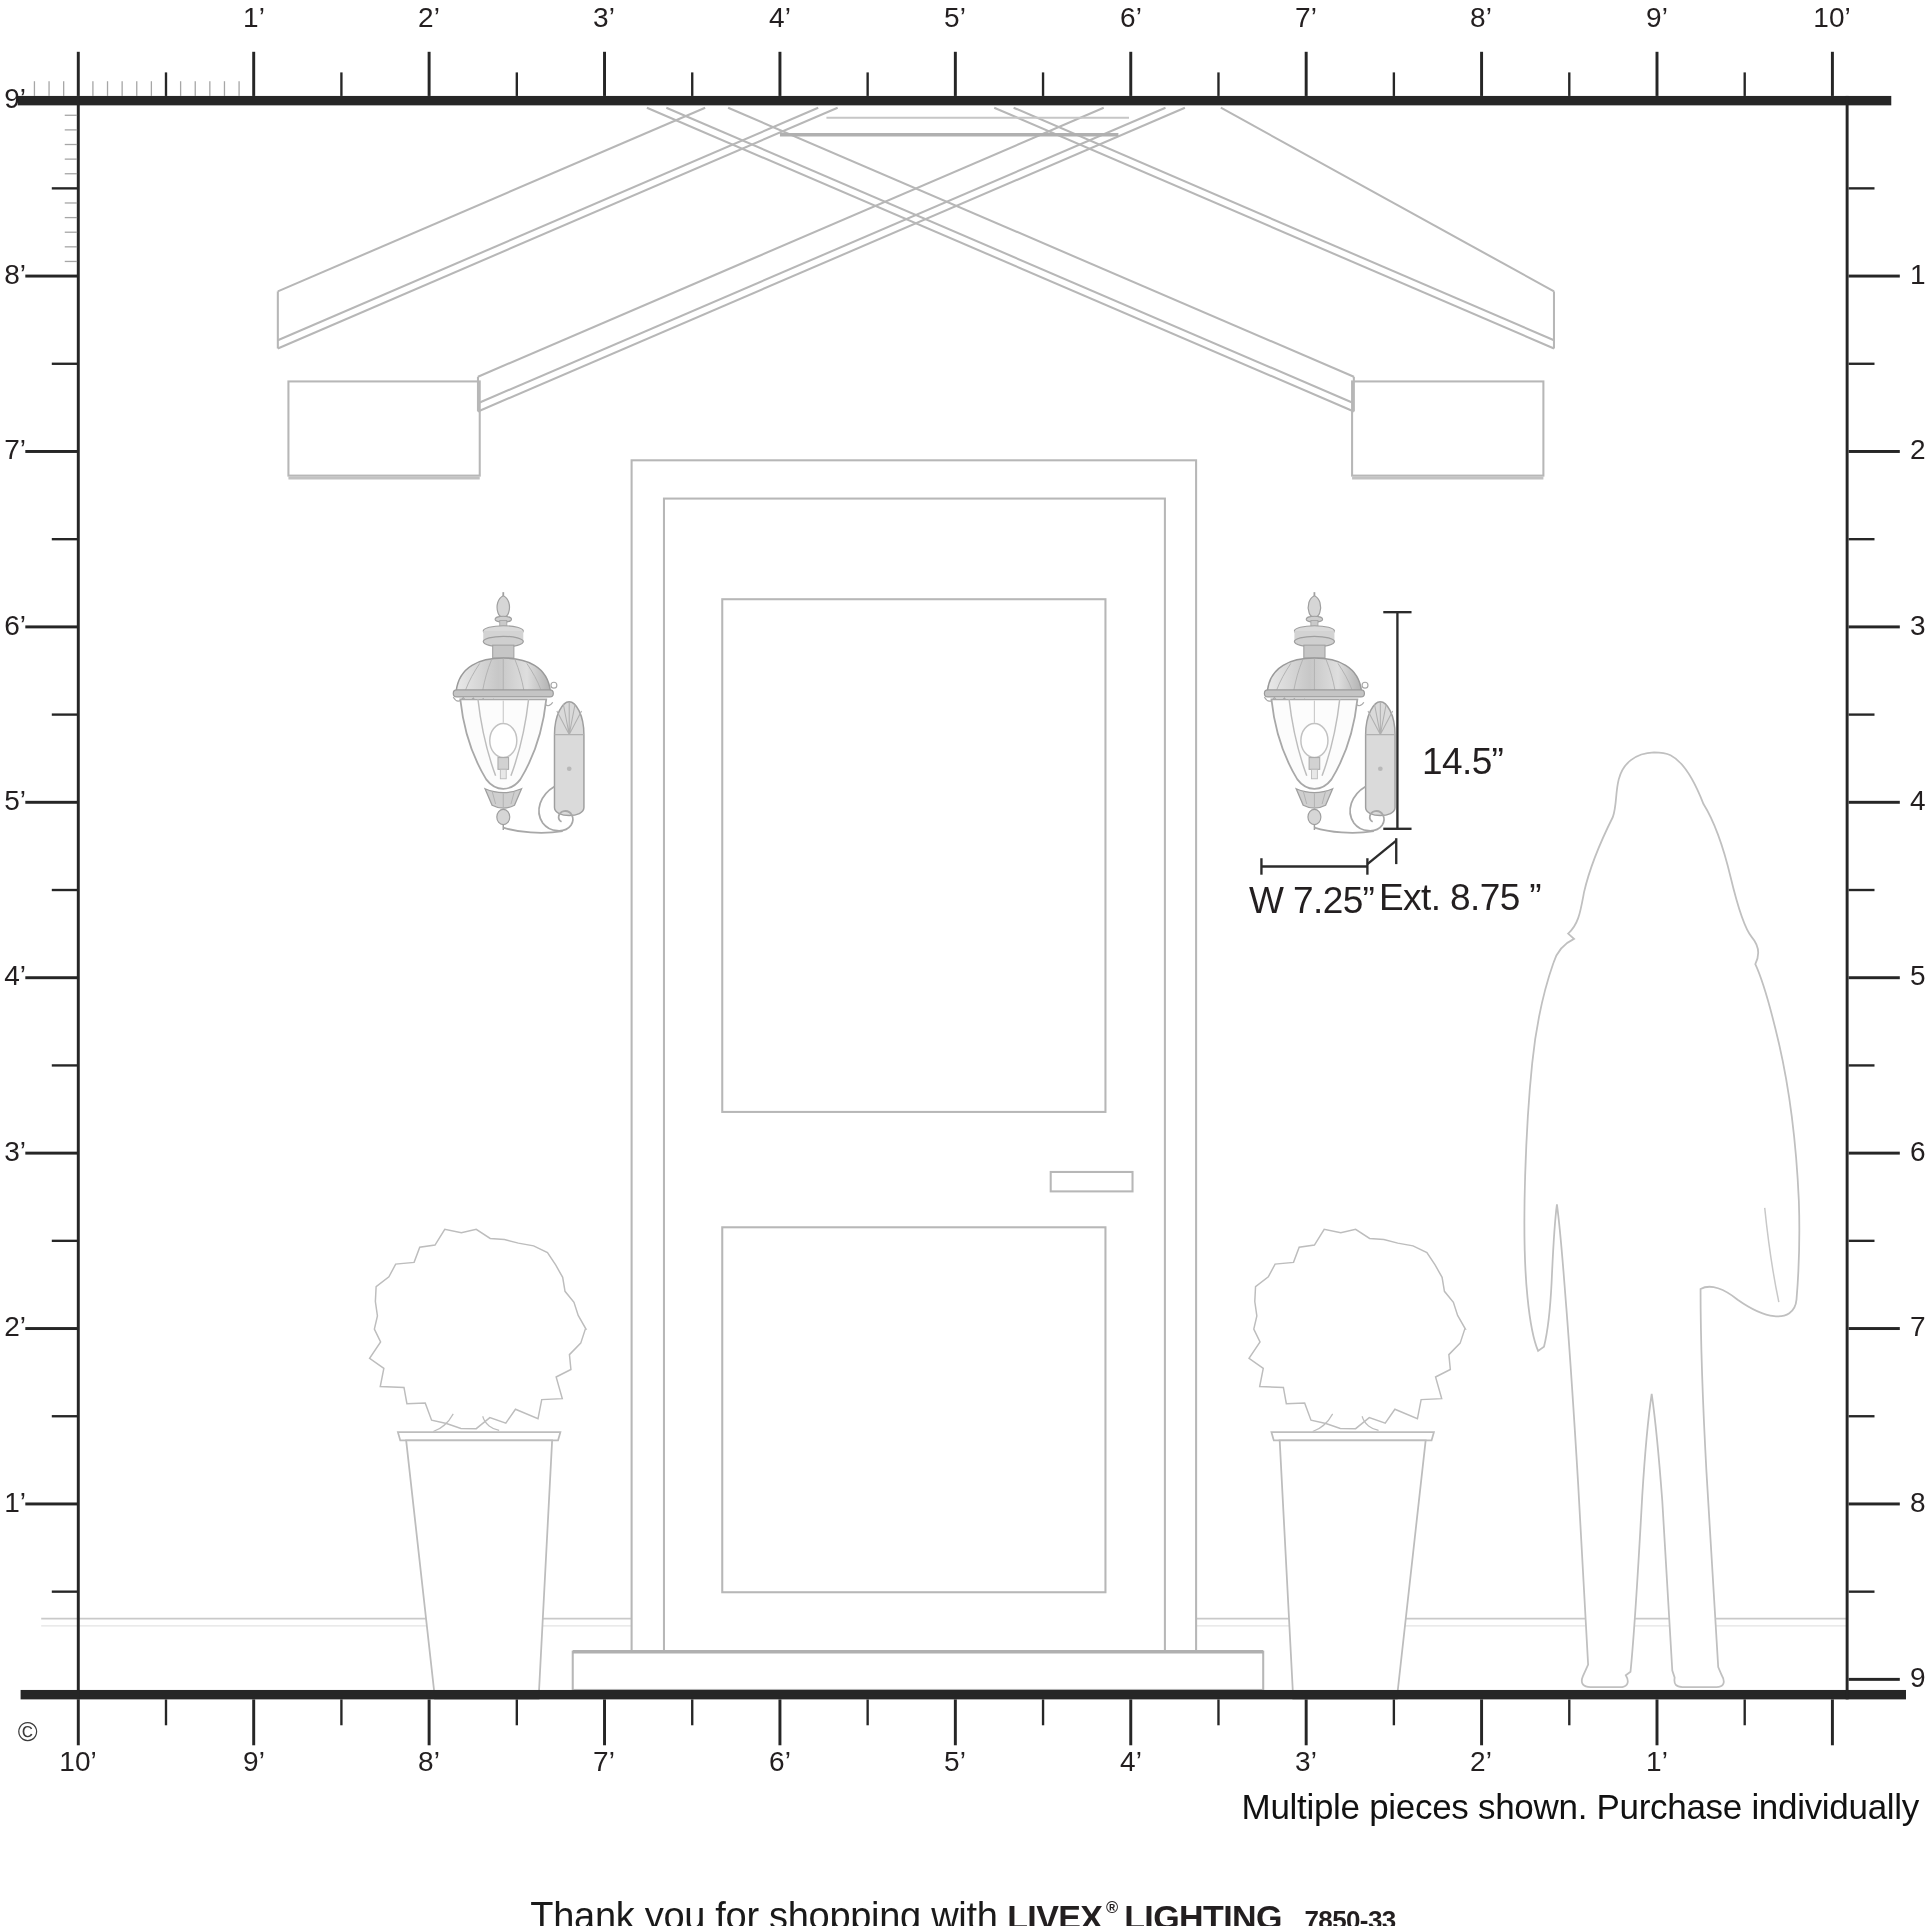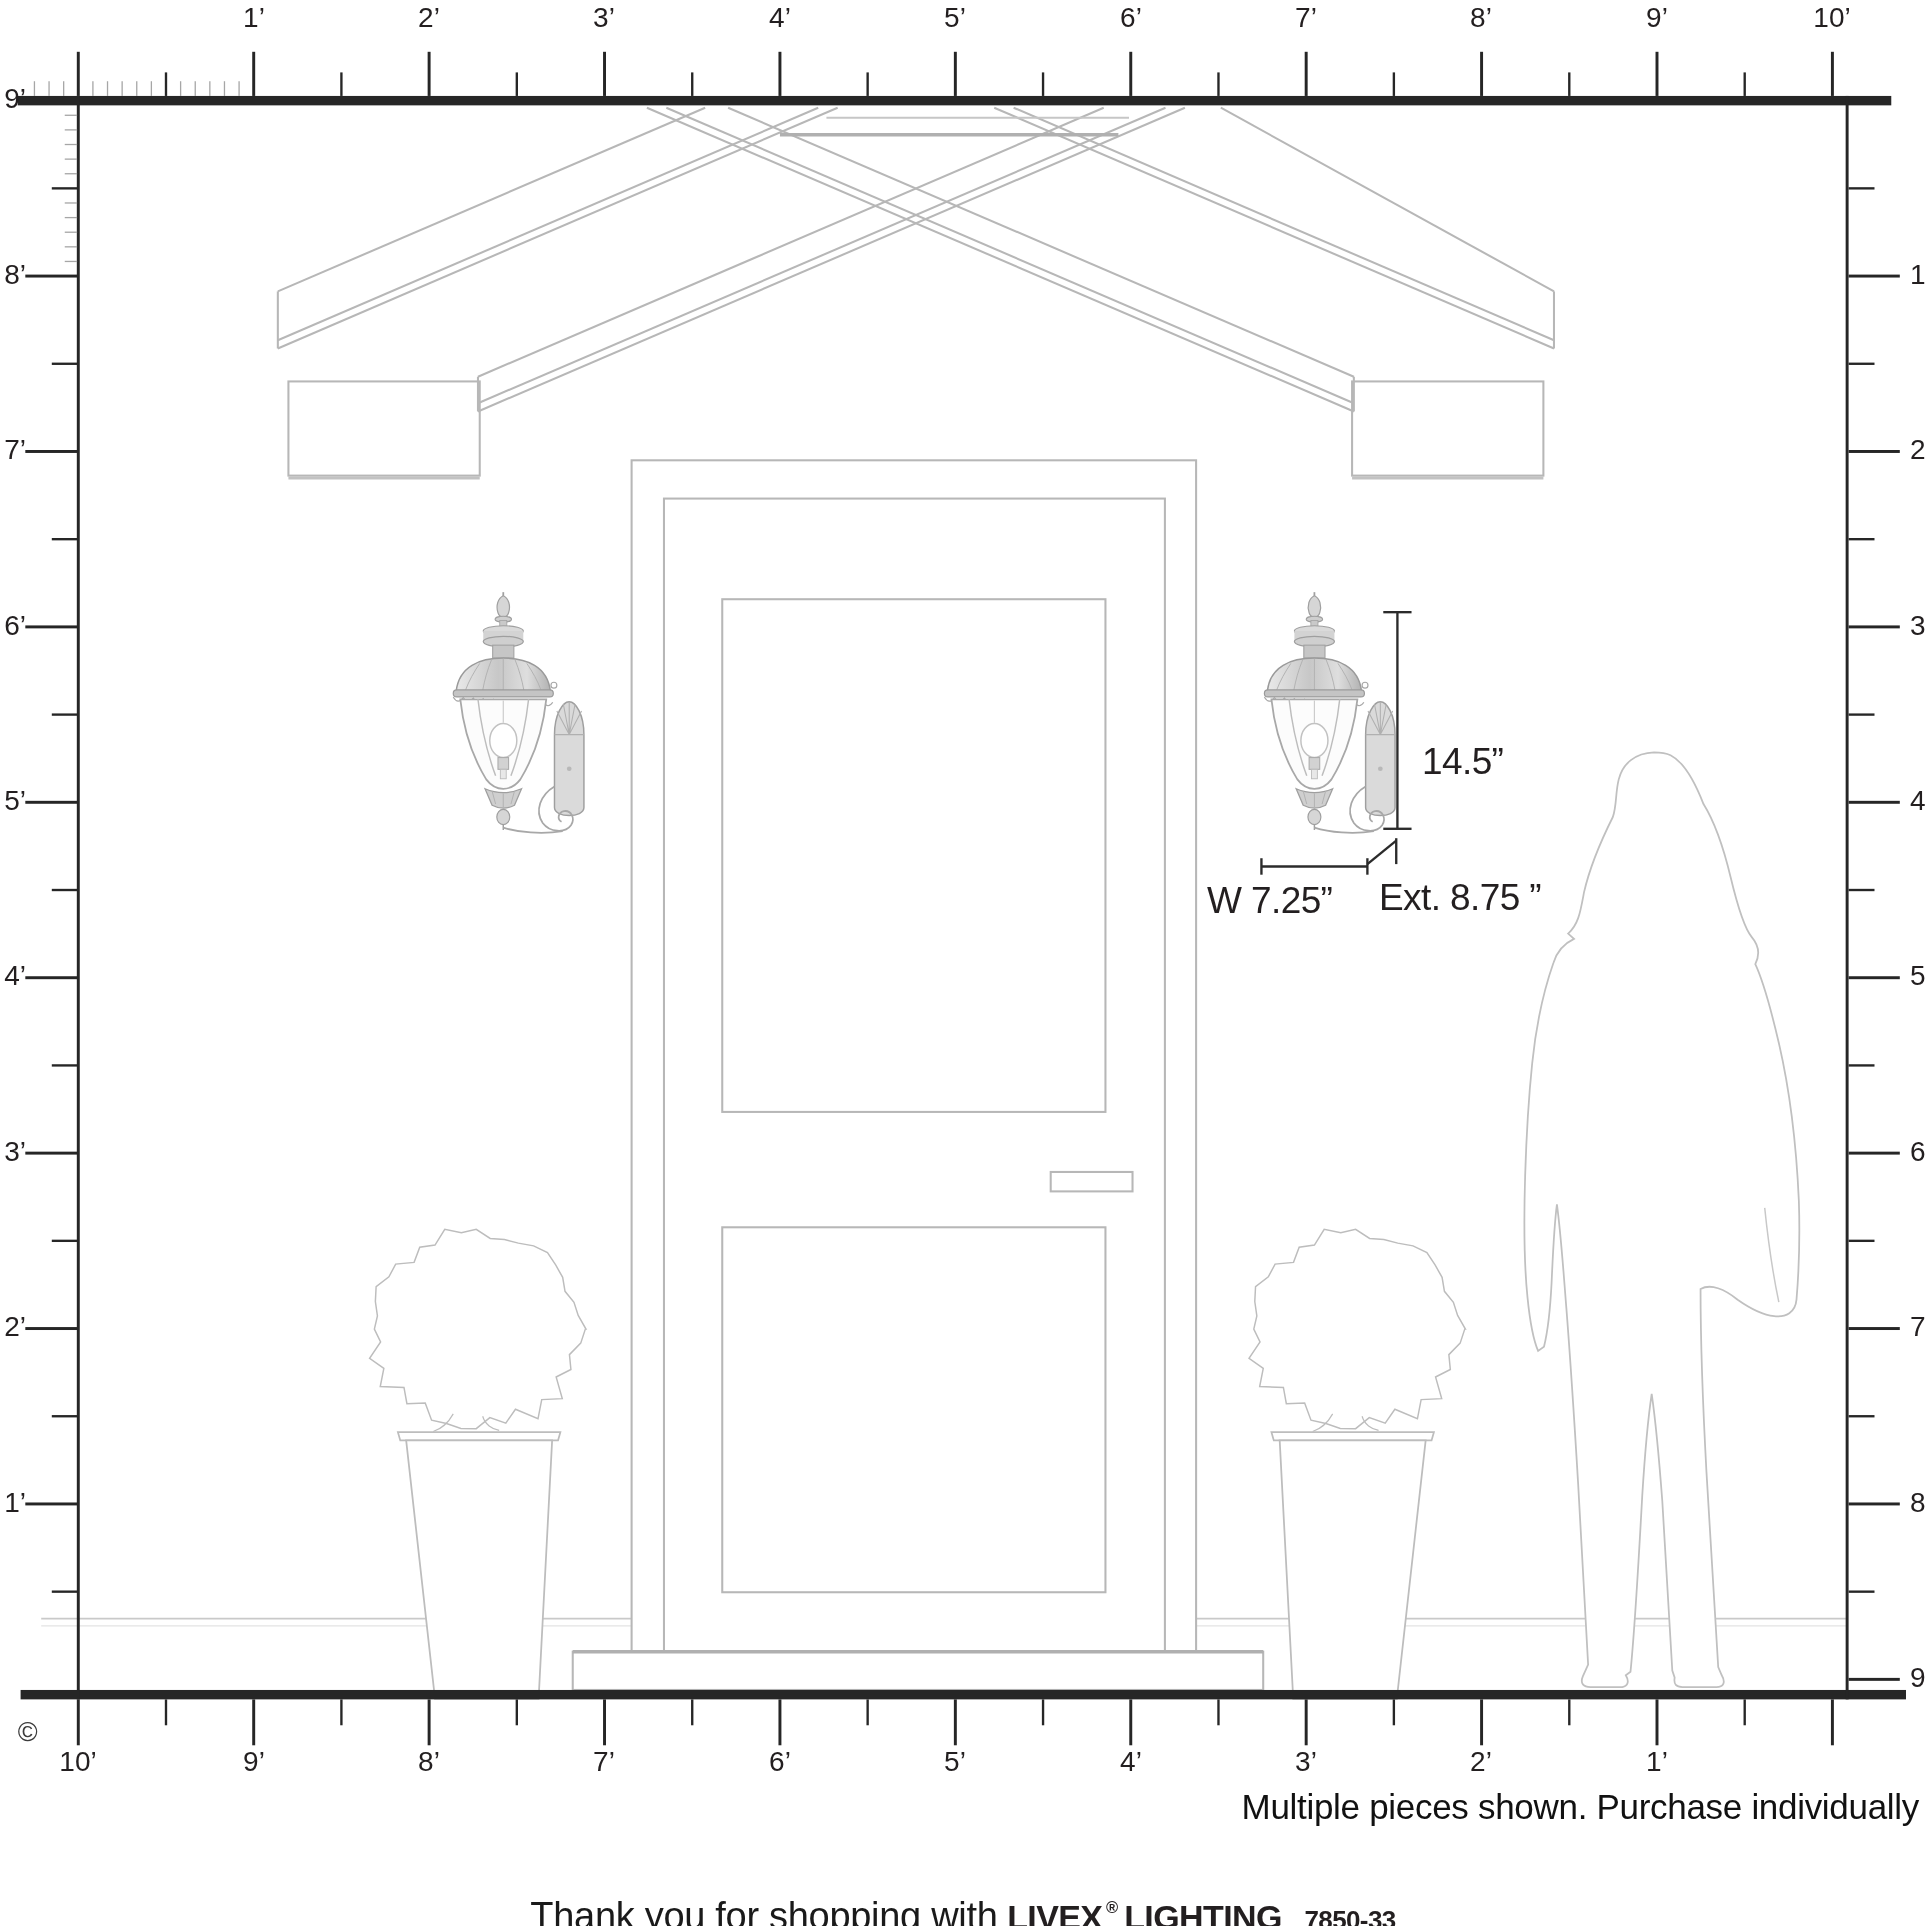--- a/index.html
+++ b/index.html
@@ -350,21 +350,21 @@
       <div class="tick-label bottom" style="left: 563px; top: 1748px;">7’</div>
       <div class="tick-label bottom" style="left: 739px; top: 1748px;">6’</div>
       <div class="tick-label bottom" style="left: 914px; top: 1748px;">5’</div>
       <div class="tick-label bottom" style="left: 1090px; top: 1748px;">4’</div>
       <div class="tick-label bottom" style="left: 1265px; top: 1748px;">3’</div>
       <div class="tick-label bottom" style="left: 1440px; top: 1748px;">2’</div>
       <div class="tick-label bottom" style="left: 1616px; top: 1748px;">1’</div>
     </div>
 
   <div class="dim-label" style="left:1422px;top:711px;margin-top:31px;">14.5”</div>
-  <div class="dim-label" style="left:1207px;top:881px;">W 7.25”</div>
+  <div class="dim-label" style="left:1249px;top:881px;">W 7.25”</div>
   <div class="dim-label" style="left:1379px;top:878px;">Ext. 8.75 ”</div>
 
   <div id="copyright-mark">©</div>
 
   <div id="disclaimer">Multiple pieces shown. Purchase individually</div>
 
   <div id="footer">
     <span class="thanks">Thank you for shopping with</span>
     <span class="brand">LIVEX</span><span class="reg" style="margin:0;">®</span>
     <span class="brand2">LIGHTING</span>

